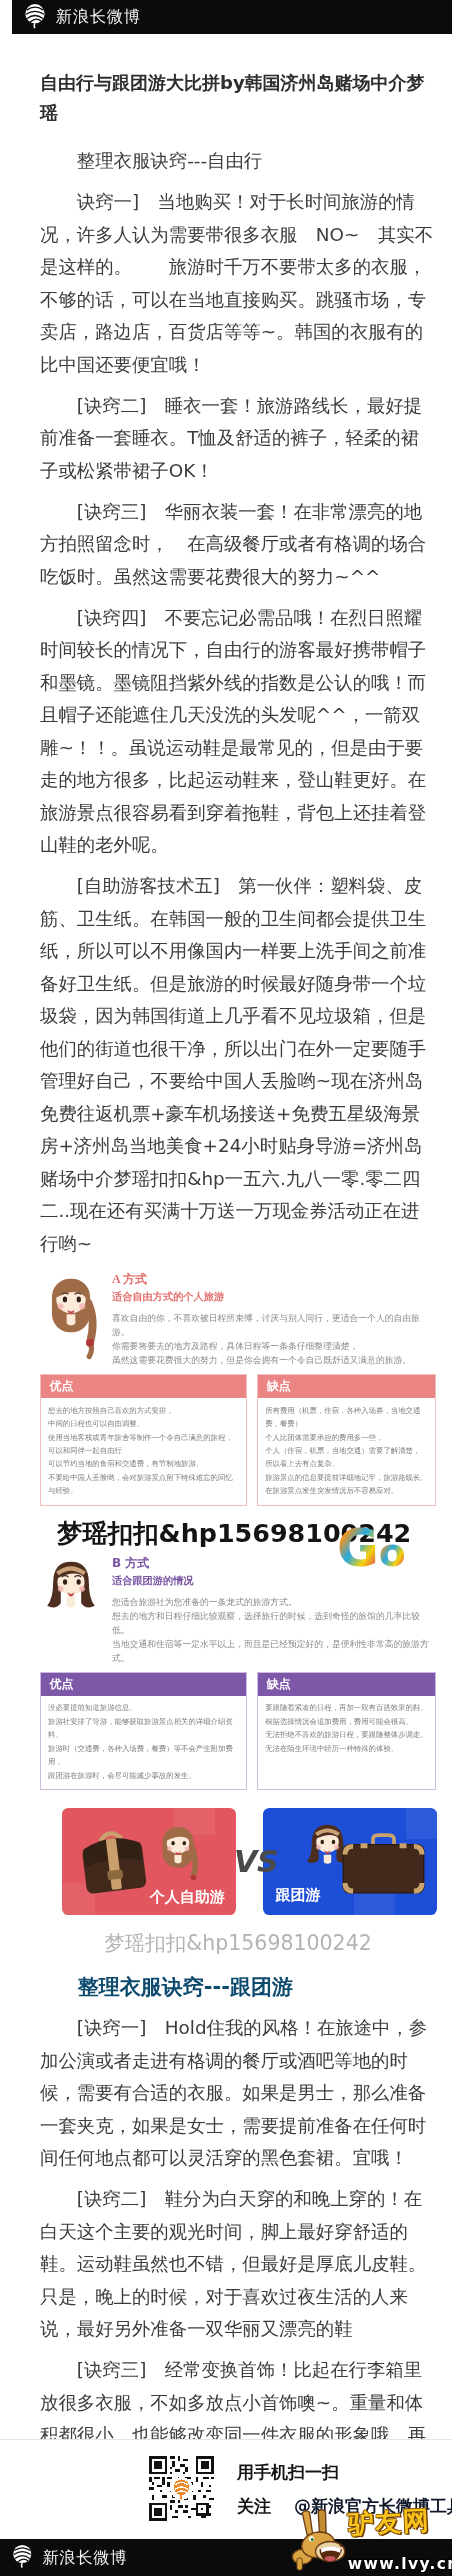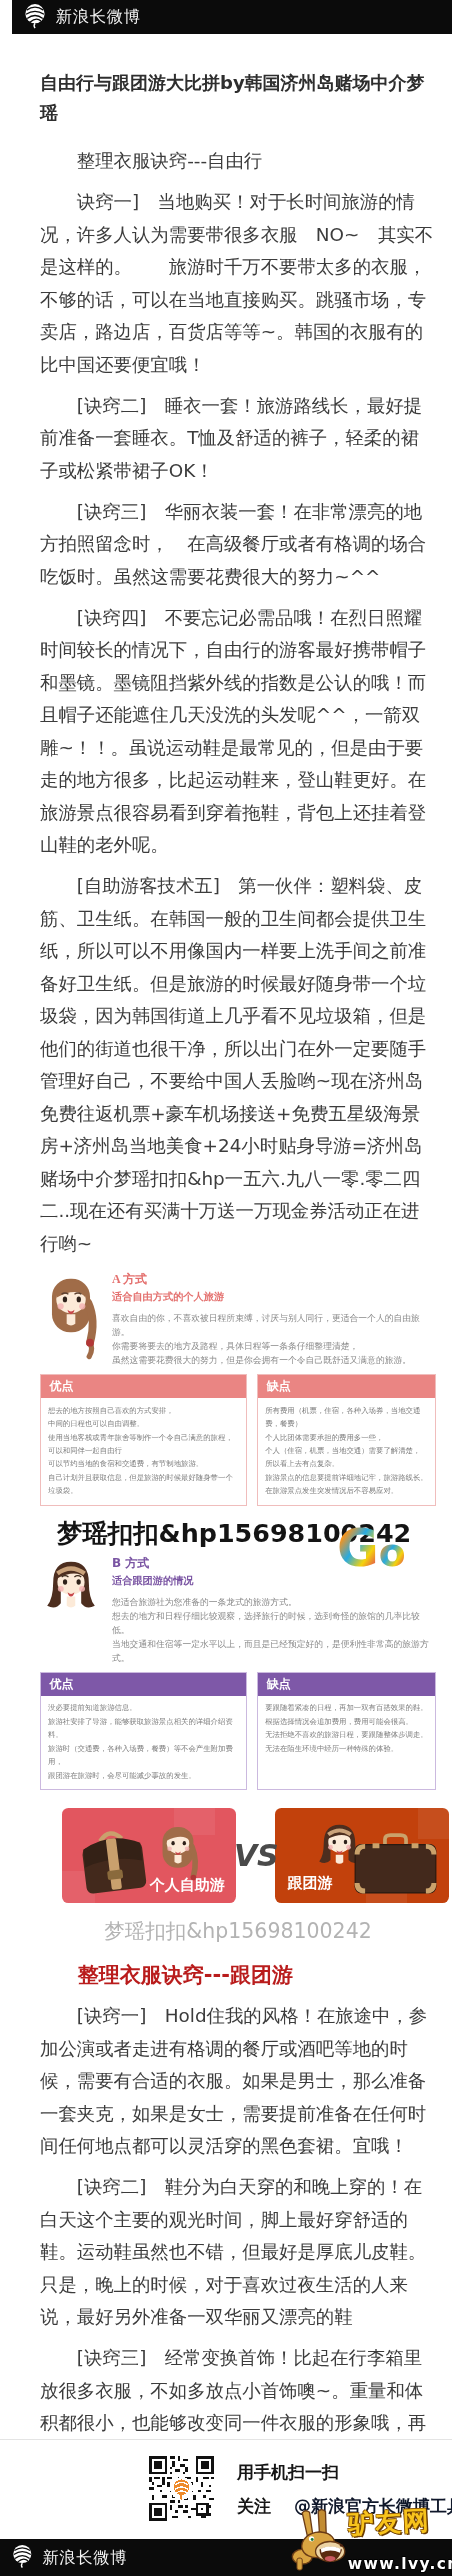--- a/index.html
+++ b/index.html
@@ -31,34 +31,34 @@
   .box-head.a{background:#ea8583;}
   .box-head.b{background:#7e58a8;}
   .box-body{padding:5.7px 7px 7px;}
   .box-body div{font-size:7.4px;line-height:13.4px;color:#7d7d7d;}
   .overlay-row{margin:11.3px 0 2.8px;padding-left:17px;}
   .overlay-contact{font-size:25.4px;font-weight:800;color:#141414;}
   .b-wrap{position:relative;}
   .go-logo{position:absolute;top:-37px;right:14px;width:85px;height:59px;}
   
   .vs-row{display:flex;align-items:center;margin-top:18.4px;}
-  .vs-card{width:174px;height:95px;border-radius:6.4px;position:relative;overflow:hidden;flex:0 0 auto;}
+  .vs-card{width:174px;height:107px;border-radius:6.4px;position:relative;overflow:hidden;flex:0 0 auto;}
   .vs-card.red{background:#e2565f;margin-left:22px;}
-  .vs-card.purple{background:#c2410c;margin-left:12px;}
+  .vs-card.purple{background:#1d4ed8;}
   .vs-deco{position:absolute;width:41px;height:41px;background:rgba(255,255,255,.07);}
   .vs-label{position:absolute;color:#fff;font-size:15px;font-weight:600;}
   .vs-label.r{right:11.3px;bottom:8.5px;}
   .vs-label.p{left:12.7px;bottom:10px;}
   .vs-text{width:31px;text-align:center;font-size:30px;font-style:italic;font-weight:700;color:#4a4a4a;margin:0 -2.1px;z-index:2;}
   .card-bag{position:absolute;left:10px;top:10px;transform:rotate(-7deg);}
   .card-avatar-r{position:absolute;right:31px;top:11.3px;}
   .card-avatar-p{position:absolute;left:37px;top:10px;}
   .card-case{position:absolute;right:7px;top:18.4px;}
   .ig-watermark{color:#b3b3b3;font-size:20.5px;text-align:center;margin:14px 0 15.5px;}
-  .s2-heading{font-size:21px;font-weight:600;color:#b91c1c;text-indent:1.8em;margin:0 0 11.3px;}
+  .s2-heading{font-size:21px;font-weight:600;color:#0c4a6e;text-indent:1.8em;margin:0 0 11.3px;}
   
   .footer{position:absolute;left:0;right:0;bottom:0;background:#fff;}
   .footer-divider{height:1.4px;background:#e4e4e4;}
   .qr-zone{height:99px;display:flex;align-items:center;padding-left:106px;gap:18.4px;justify-content:flex-end;}
   .scan-l1{font-size:17px;font-weight:700;color:#151515;margin-bottom:11.3px;}
   .scan-l2{font-size:17px;font-weight:700;color:#151515;}
   .scan-l2 .handle{color:#0f172a;margin-left:23px;}
   .bottombar{height:37px;background:#0b0b0b;display:flex;align-items:center;gap:8.5px;padding:0 11.3px;}
   .bottombar .brand{color:#f4f4f4;font-size:16.3px;letter-spacing:0.7px;}
   .donkey-wm{position:absolute;right:4.2px;bottom:1.4px;display:flex;align-items:flex-end;z-index:5;}
@@ -131,21 +131,21 @@
         </div>
         <div class="boxes">
           <div class="box a first">
             <div class="box-head a">优点</div>
             <div class="box-body">
                 <div>想去的地方按照自己喜欢的方式安排，</div>
                 <div>中间的日程也可以自由调整。</div>
                 <div>使用当地客栈或青年旅舍等制作一个令自己满意的旅程，</div>
                 <div>可以和同伴一起自由行</div>
                 <div>可以节约当地的食宿和交通费，有节制地旅游。</div>
-                <div>自己计划并且获取信息，但是旅游的时候最好随身带一个垃圾袋。</div>
+                <div>不要给中国人丢脸哟，会对旅游景点留下特殊难忘的回忆与经验。</div>
               </div>
           </div>
           <div class="box a">
             <div class="box-head a">缺点</div>
             <div class="box-body">
                 <div>所有费用（机票，住宿，各种入场券，当地交通费，餐费）</div>
                 <div>个人比团体需要承担的费用多一些，</div>
                 <div>个人（住宿，机票，当地交通）需要了解清楚，</div>
                 <div>所以看上去有点复杂。</div>
                 <div>旅游景点的信息要提前详细地记牢，旅游路线长。</div>

